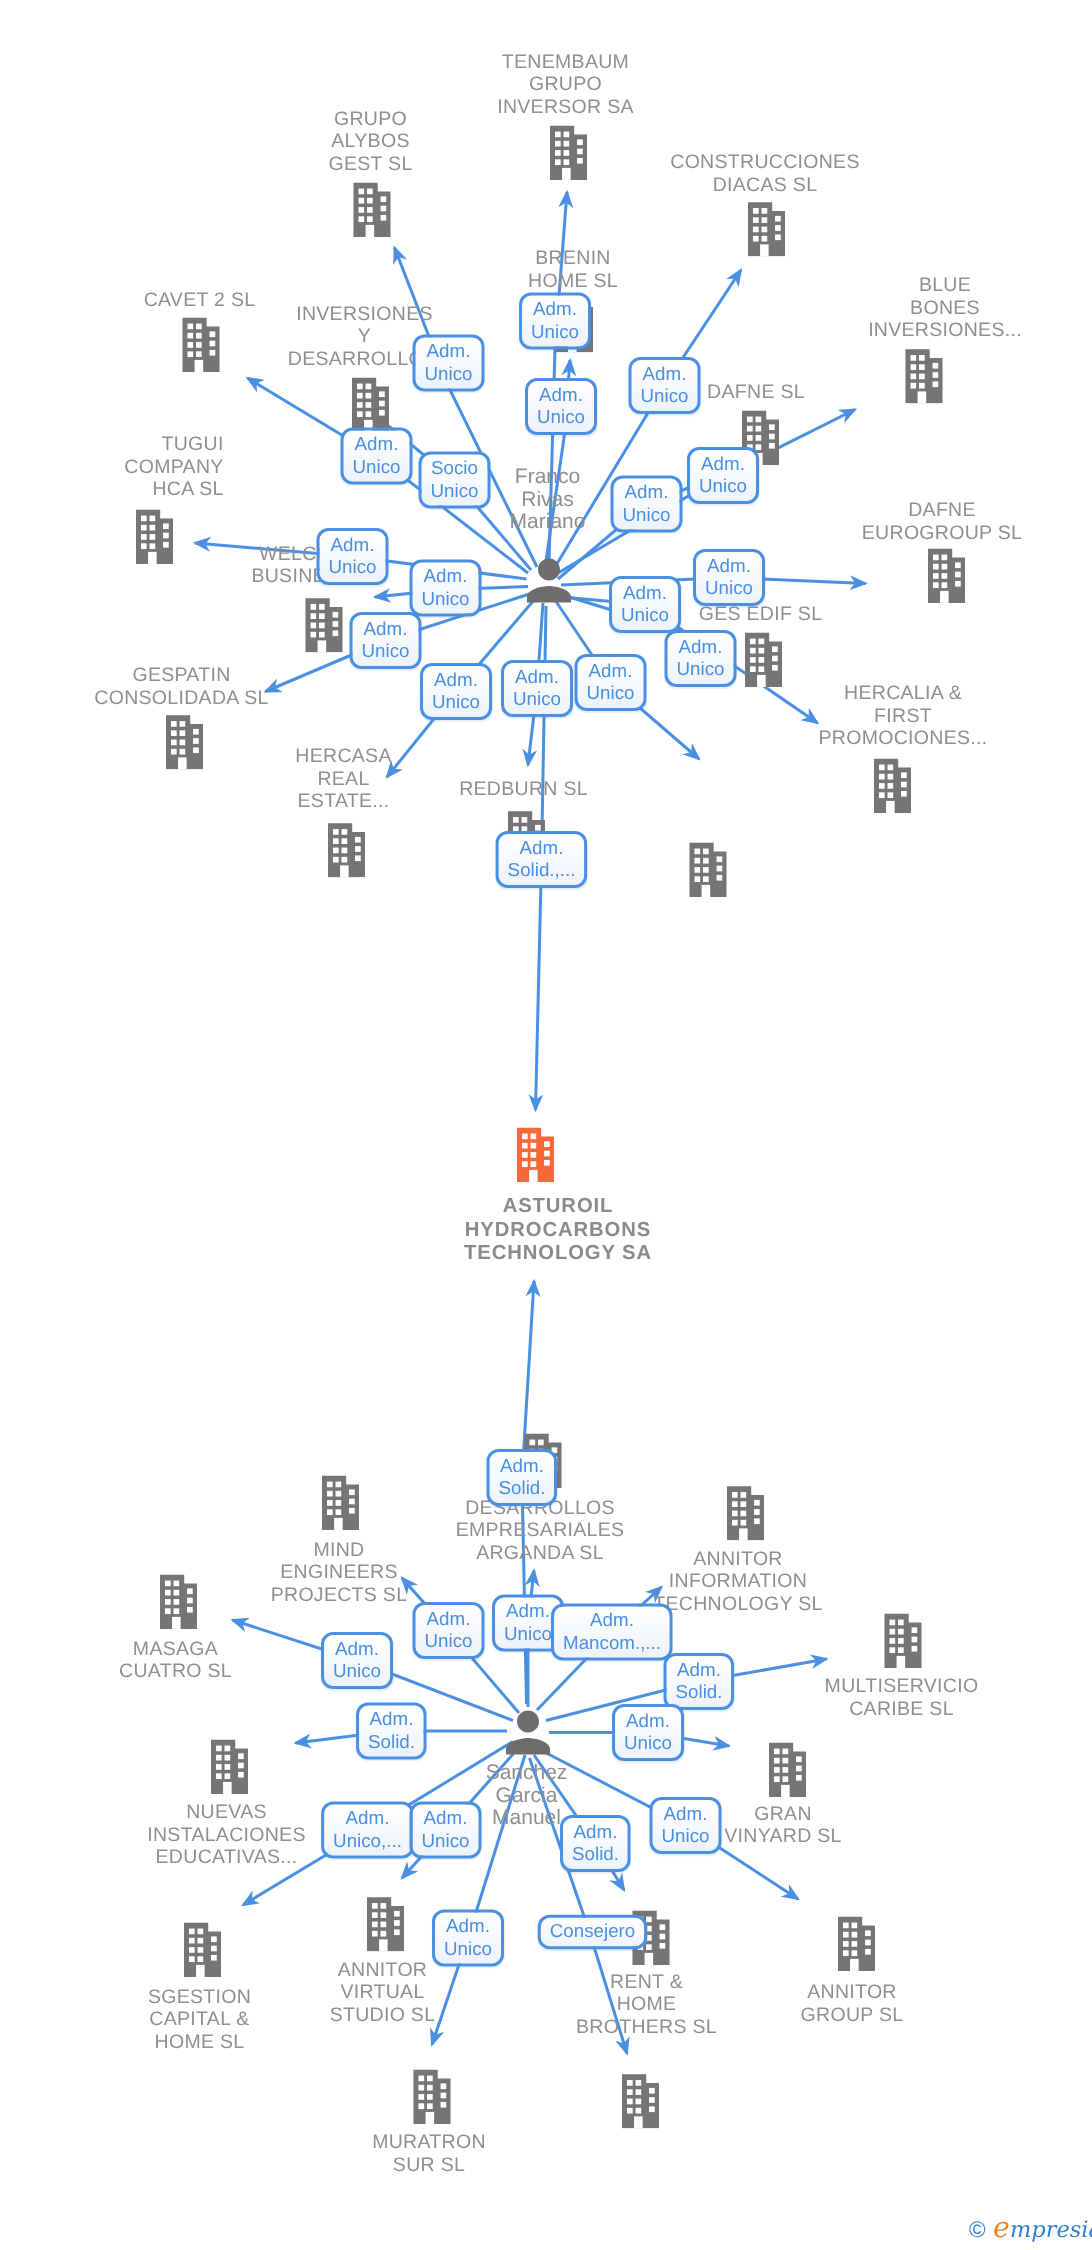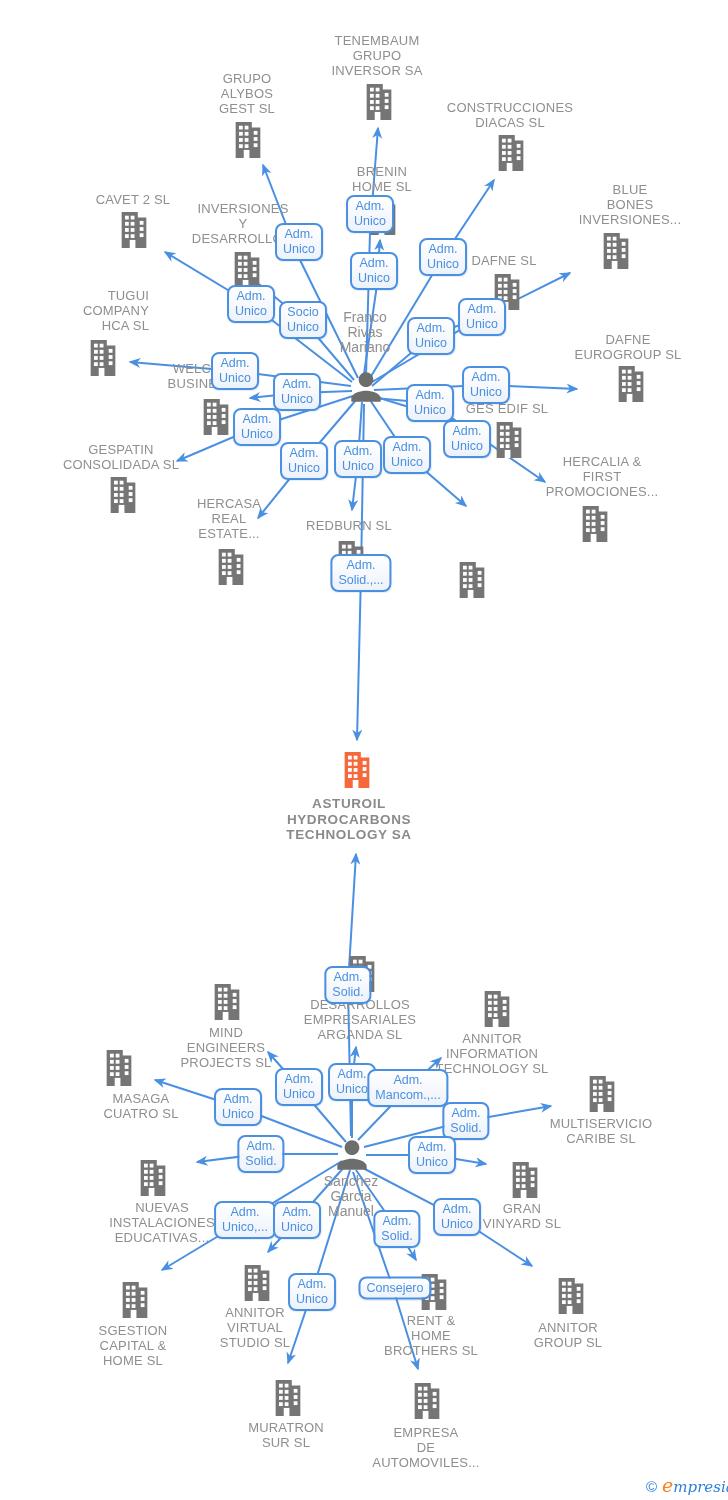--- a/index.html
+++ b/index.html
@@ -203,21 +203,21 @@
     </div>
     <div class="node-icon" style="left: 509px; top: 420px;"><svg width="34" height="38" viewBox="0 0 34 40" aria-hidden="true">
         <use href="#bld"></use>
       </svg></div>
     <div class="company-name" style="left: 507px; top: 401px;">
       <div>GES EDIF SL</div>
     </div>
     <div class="node-icon highlight" style="left: 357px; top: 750px;"><svg width="34" height="38" viewBox="0 0 34 40" aria-hidden="true">
         <use href="#bld"></use>
       </svg></div>
-    <div class="company-name highlight" style="left: 349px; top: 796px;">
+    <div class="company-name highlight" style="left: 372px; top: 796px;">
       <div>ASTUROIL</div>
       <div>HYDROCARBONS</div>
       <div>TECHNOLOGY SA</div>
     </div>
     <div class="node-icon" style="left: 362px; top: 954px;"><svg width="34" height="38" viewBox="0 0 34 40" aria-hidden="true">
         <use href="#bld"></use>
       </svg></div>
     <div class="company-name" style="left: 360px; top: 997px;">
       <div>DESARROLLOS</div>
       <div>EMPRESARIALES</div>
@@ -235,35 +235,35 @@
         <use href="#bld"></use>
       </svg></div>
     <div class="company-name" style="left: 492px; top: 1031px;">
       <div>ANNITOR</div>
       <div>INFORMATION</div>
       <div>TECHNOLOGY SL</div>
     </div>
     <div class="node-icon" style="left: 119px; top: 1048px;"><svg width="34" height="38" viewBox="0 0 34 40" aria-hidden="true">
         <use href="#bld"></use>
       </svg></div>
-    <div class="company-name" style="left: 117px; top: 1091px; margin-left: 24px;">
+    <div class="company-name" style="left: 117px; top: 1091px;">
       <div>MASAGA</div>
       <div>CUATRO SL</div>
     </div>
     <div class="node-icon" style="left: 602px; top: 1074px;"><svg width="34" height="38" viewBox="0 0 34 40" aria-hidden="true">
         <use href="#bld"></use>
       </svg></div>
     <div class="company-name" style="left: 601px; top: 1116px;">
       <div>MULTISERVICIO</div>
       <div>CARIBE SL</div>
     </div>
     <div class="node-icon" style="left: 153px; top: 1158px;"><svg width="34" height="38" viewBox="0 0 34 40" aria-hidden="true">
         <use href="#bld"></use>
       </svg></div>
-    <div class="company-name" style="left: 151px; top: 1200px; margin-left: 11px;">
+    <div class="company-name" style="left: 151px; top: 1200px;">
       <div>NUEVAS</div>
       <div>INSTALACIONES</div>
       <div>EDUCATIVAS...</div>
     </div>
     <div class="node-icon" style="left: 135px; top: 1280px;"><svg width="34" height="38" viewBox="0 0 34 40" aria-hidden="true">
         <use href="#bld"></use>
       </svg></div>
     <div class="company-name" style="left: 133px; top: 1323px;">
       <div>SGESTION</div>
       <div>CAPITAL &amp;</div>
@@ -288,25 +288,20 @@
         <use href="#bld"></use>
       </svg></div>
     <div class="company-name" style="left: 431px; top: 1313px;">
       <div>RENT &amp;</div>
       <div>HOME</div>
       <div>BROTHERS SL</div>
     </div>
     <div class="node-icon" style="left: 427px; top: 1381px;"><svg width="34" height="38" viewBox="0 0 34 40" aria-hidden="true">
         <use href="#bld"></use>
       </svg></div>
-    <div class="company-name" style="left: 426px; top: 1425px;">
-      <div>EMPRESA</div>
-      <div>DE</div>
-      <div>AUTOMOVILES...</div>
-    </div>
     <div class="node-icon" style="left: 571px; top: 1276px;"><svg width="34" height="38" viewBox="0 0 34 40" aria-hidden="true">
         <use href="#bld"></use>
       </svg></div>
     <div class="company-name" style="left: 568px; top: 1320px;">
       <div>ANNITOR</div>
       <div>GROUP SL</div>
     </div>
     <div class="node-icon" style="left: 525px; top: 1160px;"><svg width="34" height="38" viewBox="0 0 34 40" aria-hidden="true">
         <use href="#bld"></use>
       </svg></div>

